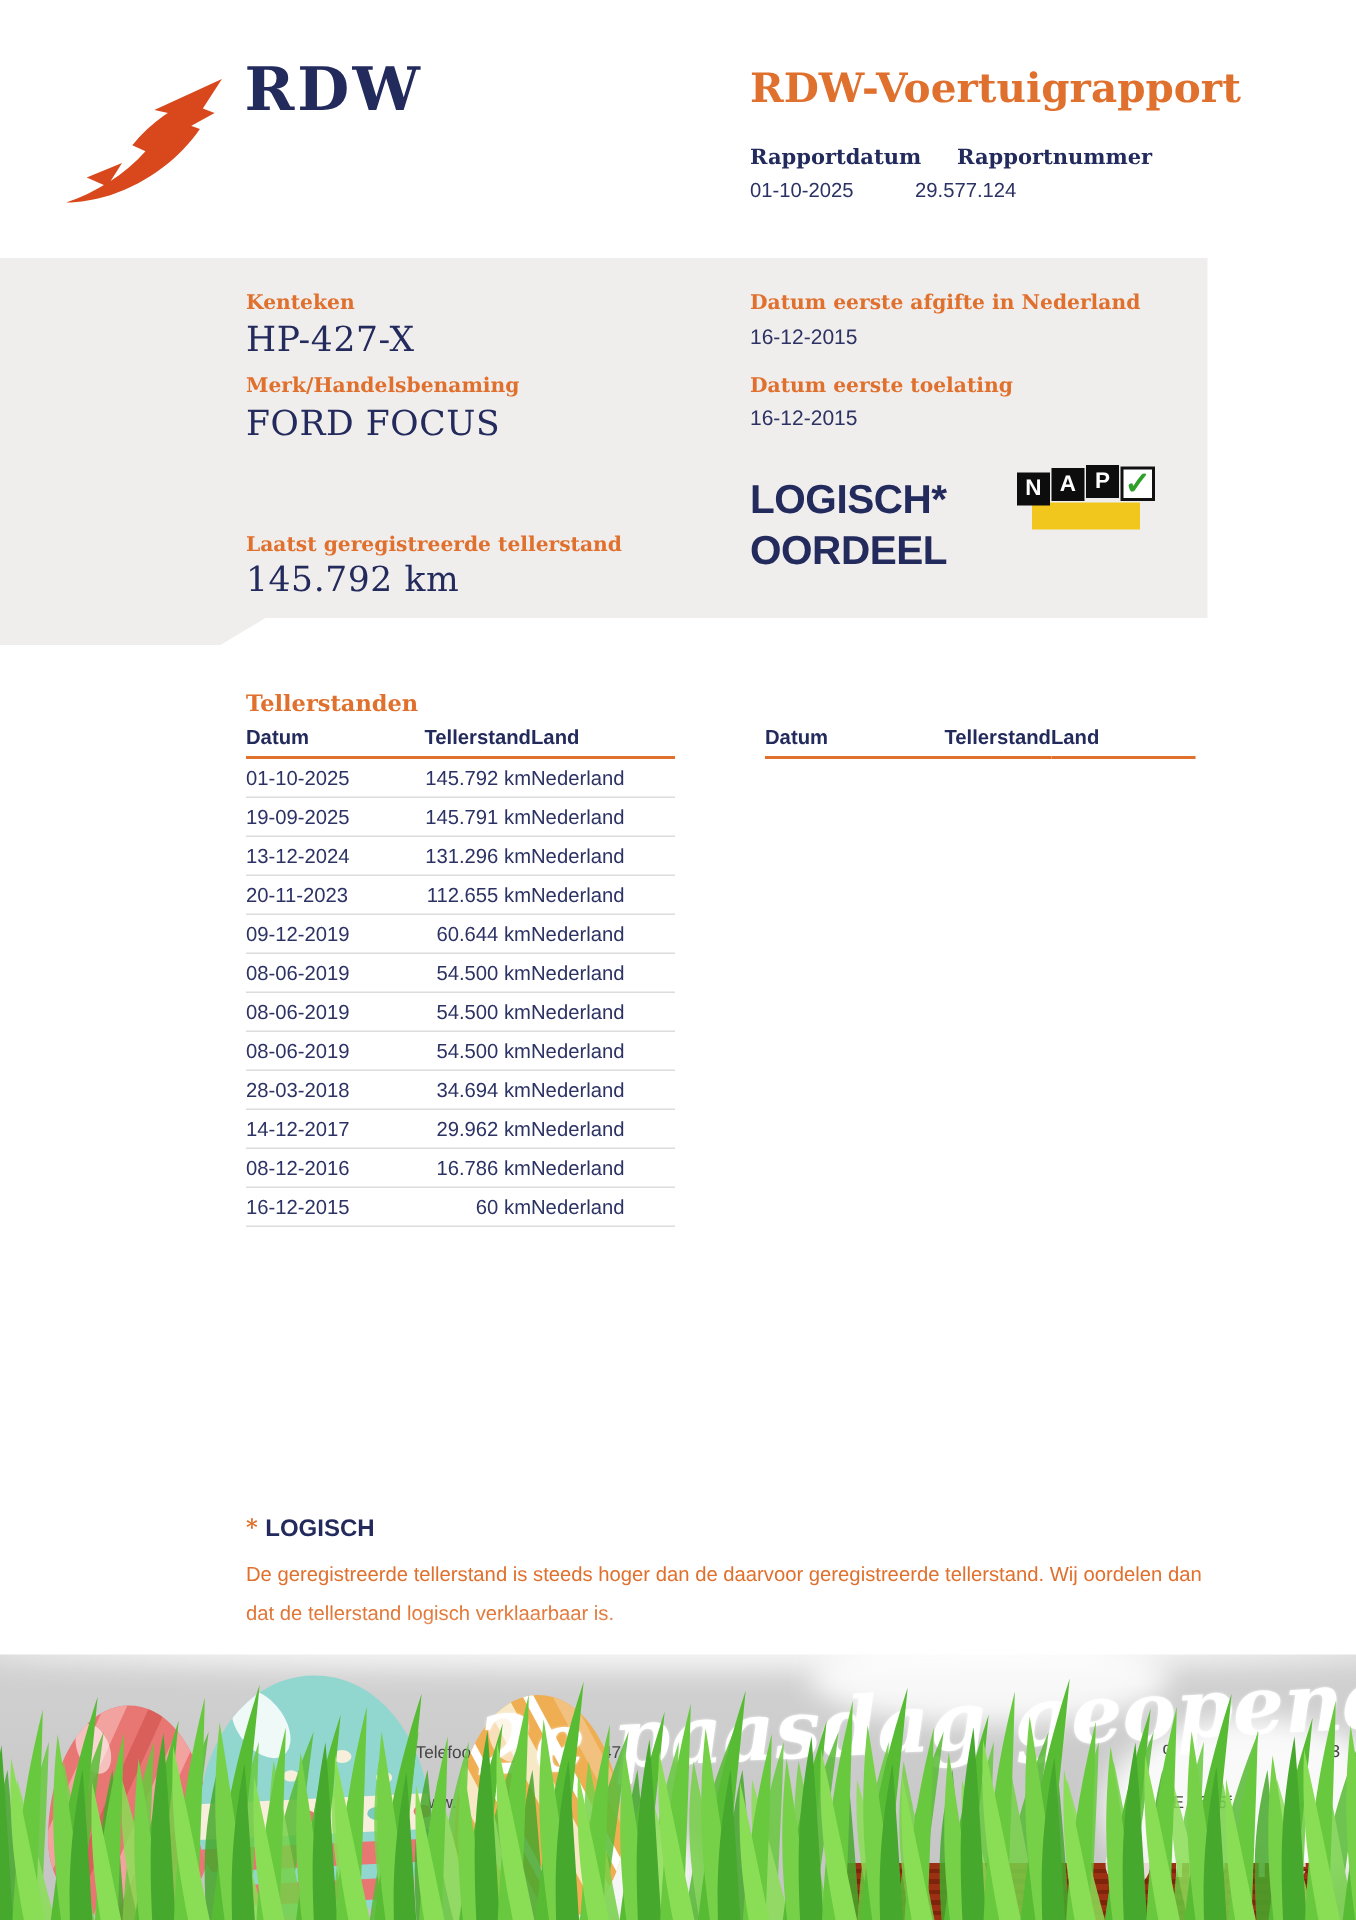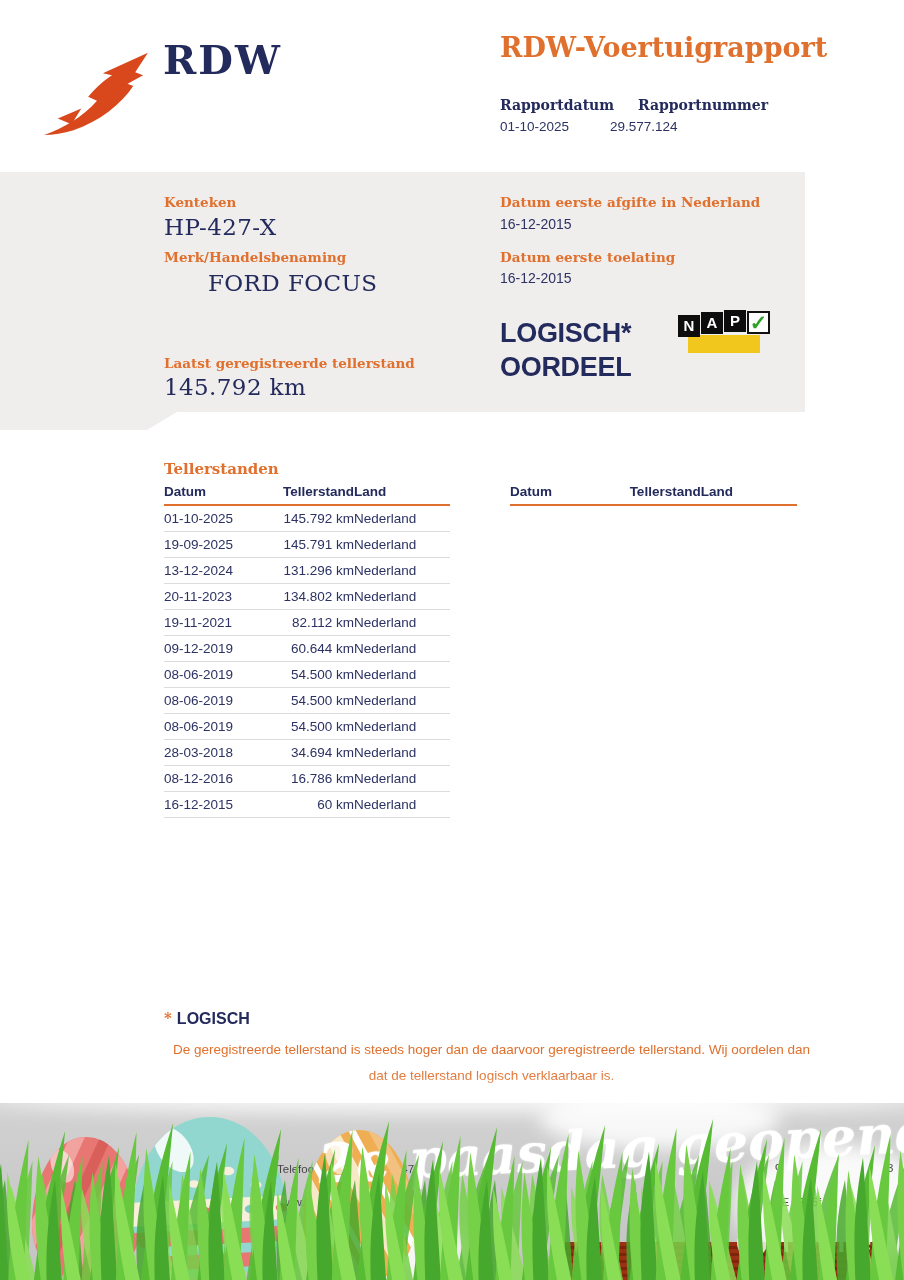--- a/index.html
+++ b/index.html
@@ -11,38 +11,38 @@
   body{
     position:relative;width:904px;height:1280px;background:#ffffff;
     font-family:"Liberation Sans",sans-serif;overflow:hidden;
   }
   .abs{position:absolute;}
 
   
   .logo-svg{left:38px;top:40px;width:118px;height:98px;}
   .wordmark{left:163px;top:36px;font-family:"DejaVu Serif",serif;font-weight:700;
     font-size:40px;letter-spacing:2px;color:var(--navy);}
-  .report-title{left:500px;top:32px;font-family:"DejaVu Serif",serif;font-weight:700;
+  .report-title{left:500px;top:44px;font-family:"DejaVu Serif",serif;font-weight:700;
     font-size:27px;color:var(--orange);}
   .hdr-label{font-family:"DejaVu Serif",serif;font-weight:700;font-size:14px;color:var(--navy);}
   .hdr-value{font-size:13.5px;color:#2c3263;}
   .rd-label{left:500px;top:97px;}
   .rn-label{left:638px;top:97px;}
   .rd-value{left:500px;top:119px;}
   .rn-value{left:610px;top:119px;}
 
   
   .panel{left:0;top:172px;width:805px;height:240px;background:var(--panel);}
   .panel-tail{left:0;top:412px;width:177px;height:18px;background:var(--panel);
     clip-path:polygon(0 0,100% 0,83% 100%,0 100%);}
   .f-label{font-family:"DejaVu Serif",serif;font-weight:700;font-size:13.5px;color:var(--orange);}
   .f-big{font-family:"DejaVu Serif",serif;font-size:23px;color:var(--navy);letter-spacing:.4px;}
   .f-val{font-size:14px;color:#2c3263;}
   .kenteken-label{left:164px;top:194px;} .kenteken-value{left:164px;top:214px;}
-  .merk-label{left:164px;top:249px;}     .merk-value{left:164px;top:270px;margin-left:44px;}
+  .merk-label{left:164px;top:249px;}     .merk-value{left:164px;top:270px;}
   .mile-label{left:164px;top:355px;}     .mile-value{left:164px;top:374px;}
   .afg-label{left:500px;top:194px;}      .afg-value{left:500px;top:216px;}
   .toe-label{left:500px;top:249px;}      .toe-value{left:500px;top:270px;}
   .verdict{left:500px;top:316px;font-weight:700;font-size:27px;line-height:34px;
     color:var(--navy);letter-spacing:-0.3px;}
   
   .nap{left:678px;top:308px;width:86px;height:48px;}
   .nap-yellow{position:absolute;left:10px;top:27px;width:72px;height:18px;background:var(--yellow);}
   .nap-sq{position:absolute;width:22px;height:22px;background:#0d0d0d;color:#fff;
     font-weight:700;font-size:15px;text-align:center;line-height:22px;}
@@ -63,21 +63,21 @@
     border-bottom:1px solid var(--sep);}
   .tbl .c1{width:90px;text-align:left;}
   .tbl .c2{width:100px;text-align:right;}
   .tbl .c3{width:96px;text-align:left;}
 
   
   .expl-head{left:164px;top:1010px;font-size:16px;font-weight:700;color:var(--navy);}
   .expl-head .ast{color:var(--orange);font-family:"DejaVu Serif",serif;
     font-size:15px;position:relative;top:-1px;margin-right:5px;}
   .expl-body{left:164px;top:1037px;width:655px;font-size:13.5px;line-height:26px;
-    color:var(--orange);text-align:center;}
+    color:var(--orange);}
 
   
   .cloud-bg{left:0;top:1103px;width:904px;height:177px;z-index:1;
     background:linear-gradient(180deg,#d2d2d2 0%,var(--footgray) 55%,#c3c3c3 100%);}
   .puff{position:absolute;background:#fff;border-radius:50%;filter:blur(9px);}
   .puff1{left:-20px;top:-16px;width:960px;height:26px;opacity:.8;}
   .puff2{left:540px;top:-14px;width:240px;height:60px;opacity:.85;}
   .puff3{left:735px;top:42px;width:200px;height:120px;opacity:.9;}
   .puff4{left:320px;top:108px;width:150px;height:75px;opacity:.85;}
   .foot-text{z-index:2;font-size:11.5px;color:#454545;}
@@ -167,29 +167,24 @@
       </tr>
 
       <tr>
         <td class="c1">13-12-2024</td>
         <td class="c2">131.296 km</td>
         <td class="c3">Nederland</td>
       </tr>
 
       <tr>
         <td class="c1">20-11-2023</td>
-        <td class="c2">134.802 km</td>
-        <td class="c3">Nederland</td>
-      </tr>
-
-      <tr>
-        <td class="c1">19-11-2021</td>
-        <td class="c2">82.112 km</td>
-        <td class="c3">Nederland</td>
-      </tr>
+        <td class="c2">112.655 km</td>
+        <td class="c3">Nederland</td>
+      </tr>
+
 
       <tr>
         <td class="c1">09-12-2019</td>
         <td class="c2">60.644 km</td>
         <td class="c3">Nederland</td>
       </tr>
 
       <tr>
         <td class="c1">08-06-2019</td>
         <td class="c2">54.500 km</td>
@@ -208,20 +203,25 @@
         <td class="c3">Nederland</td>
       </tr>
 
 
       <tr>
         <td class="c1">28-03-2018</td>
         <td class="c2">34.694 km</td>
         <td class="c3">Nederland</td>
       </tr>
 
+      <tr>
+        <td class="c1">14-12-2017</td>
+        <td class="c2">29.962 km</td>
+        <td class="c3">Nederland</td>
+      </tr>
 
       <tr>
         <td class="c1">08-12-2016</td>
         <td class="c2">16.786 km</td>
         <td class="c3">Nederland</td>
       </tr>
 
       <tr>
         <td class="c1">16-12-2015</td>
         <td class="c2">60 km</td>

